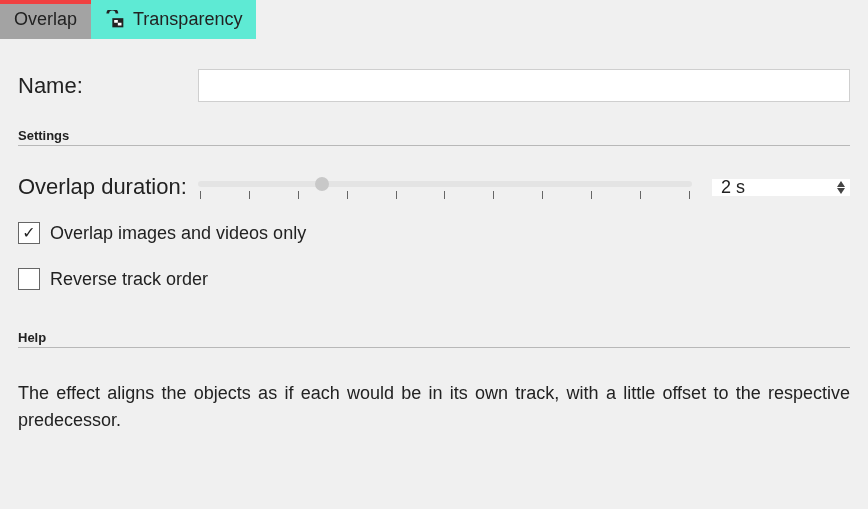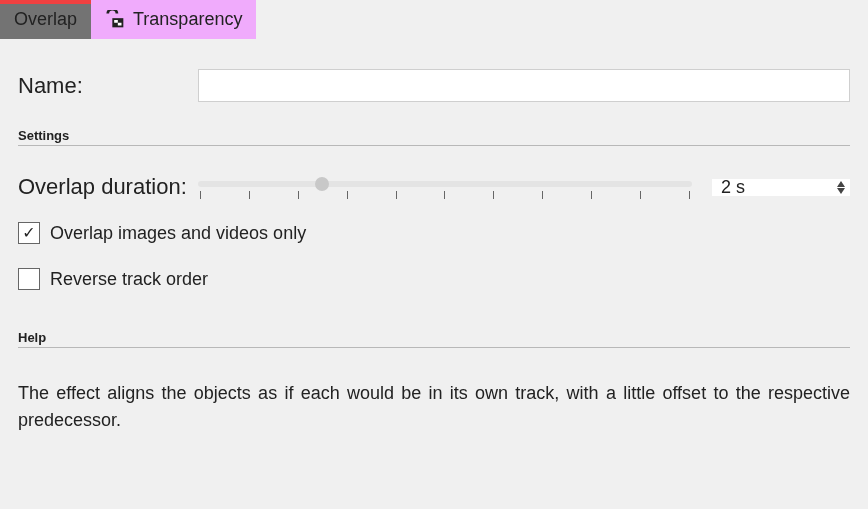--- a/index.html
+++ b/index.html
@@ -16,25 +16,25 @@
       display: flex;
       height: 39px;
       background: #f0f0f0;
     }
     .tab {
       padding: 7px 14px 7px 14px;
       display: flex;
       align-items: center;
       gap: 6px;
       cursor: pointer;
-      background: #f0abfc;
+      background: #5eead4;
       font-size: 18px;
     }
     .tab.active {
-      background: #737373;
+      background: #a3a3a3;
       border-top: 4px solid #f04040;
       padding-top: 3px;
     }
     .tab .icon-svg { width: 22px; height: 20px; }
     .content { padding: 10px 18px 10px 18px; }
     .row {
       display: flex;
       align-items: center;
       margin: 20px 0 26px 0;
     }

